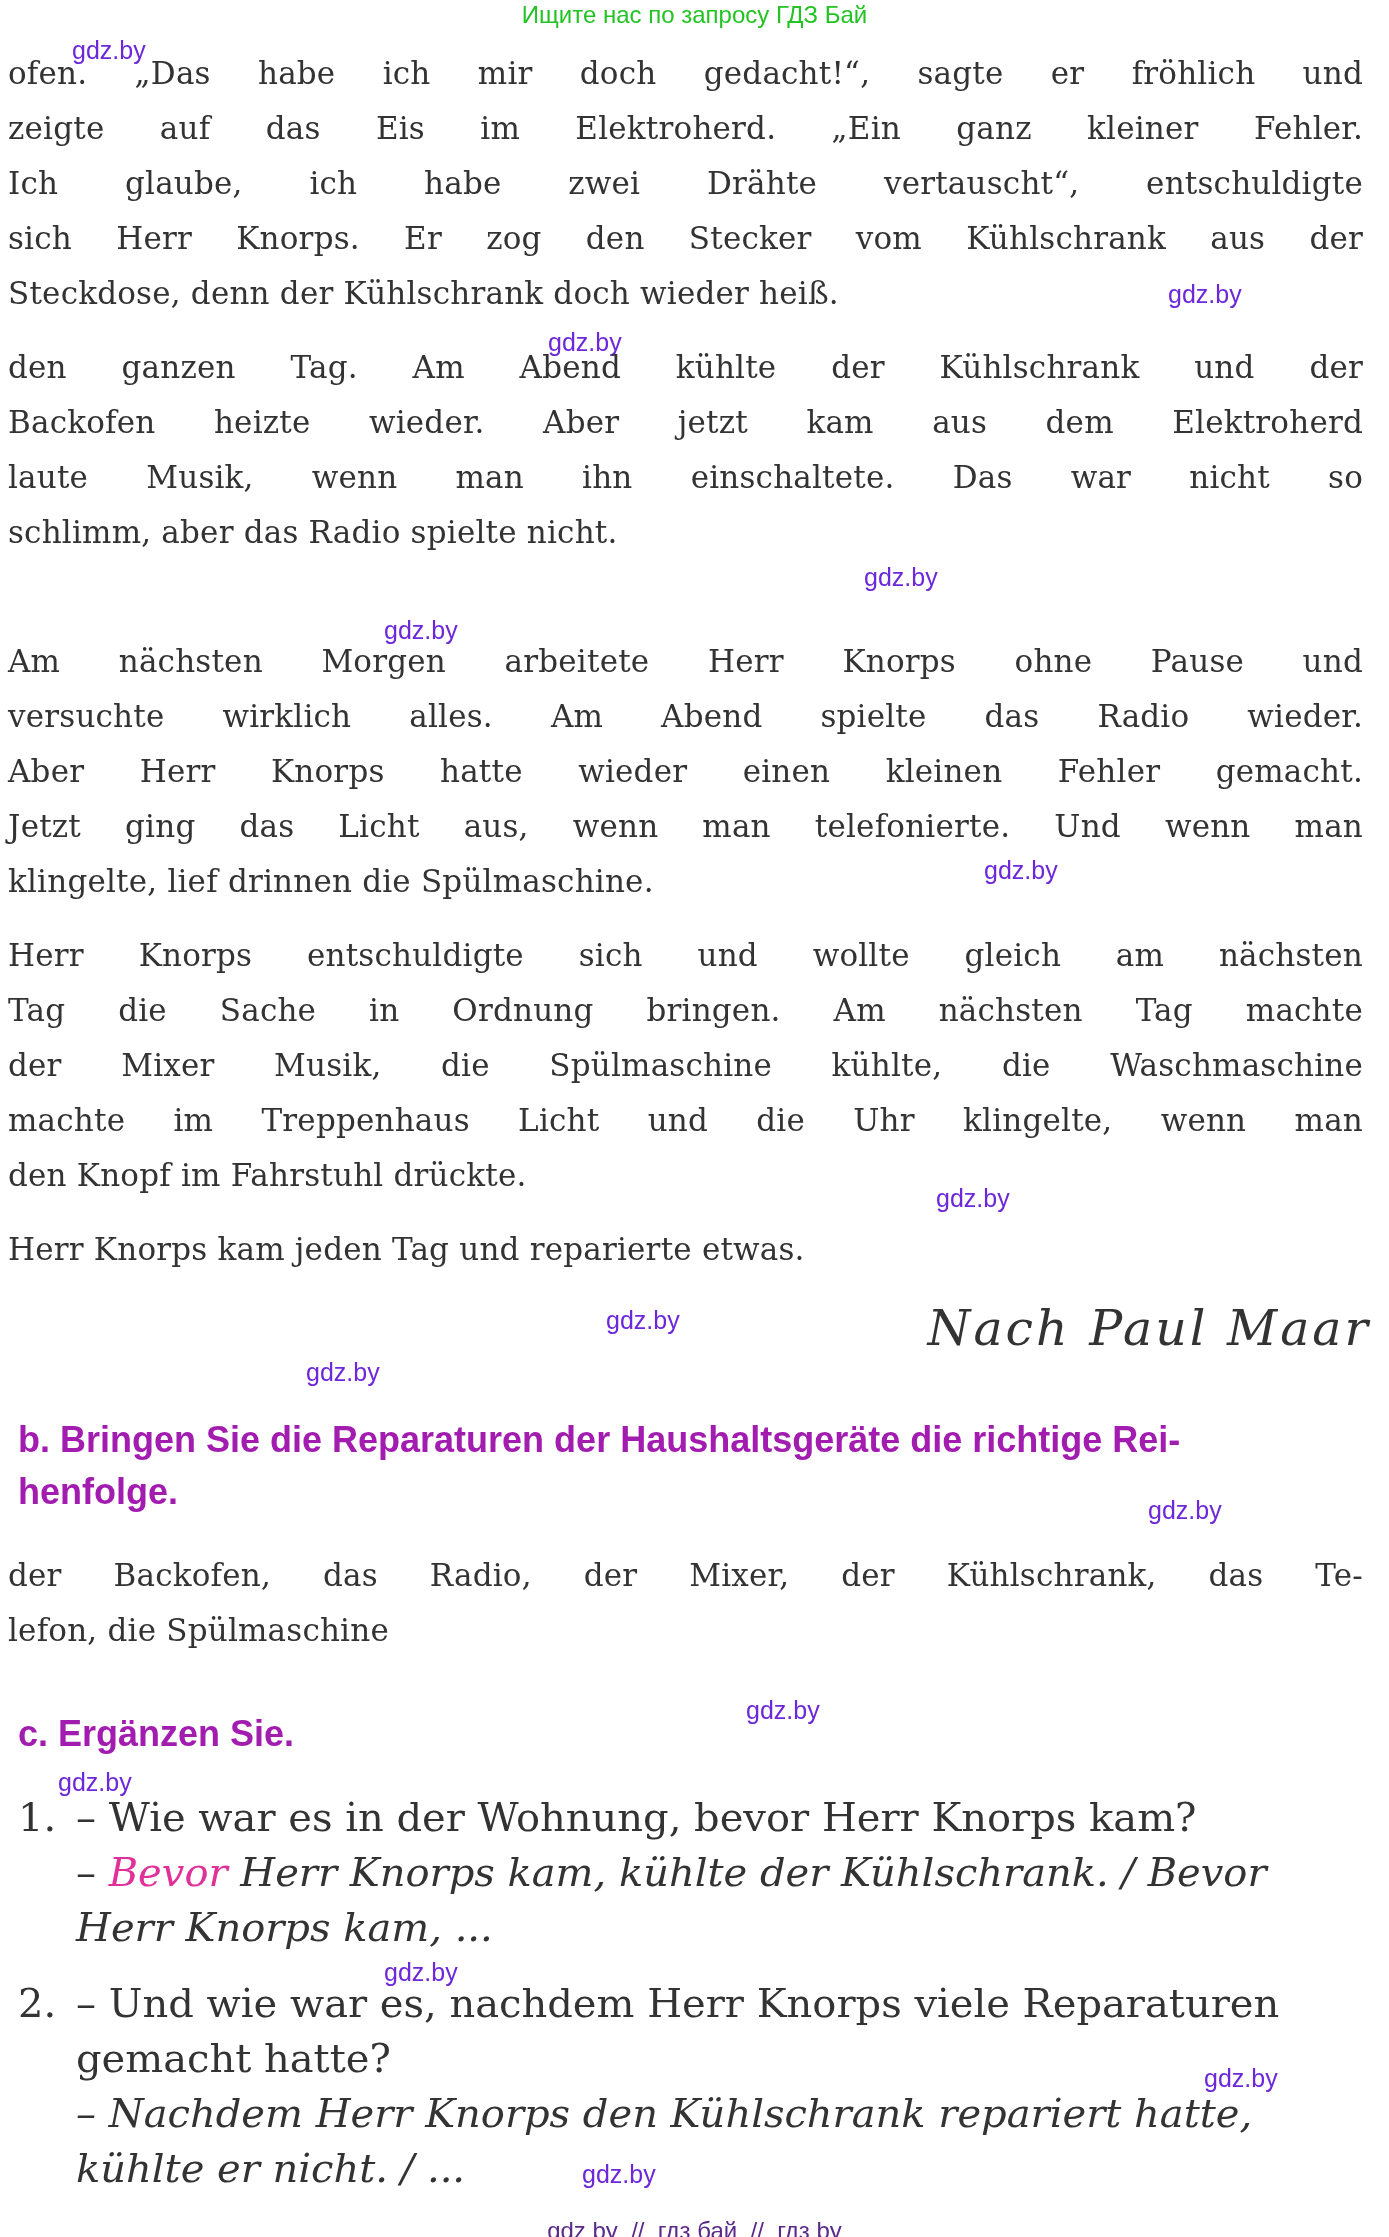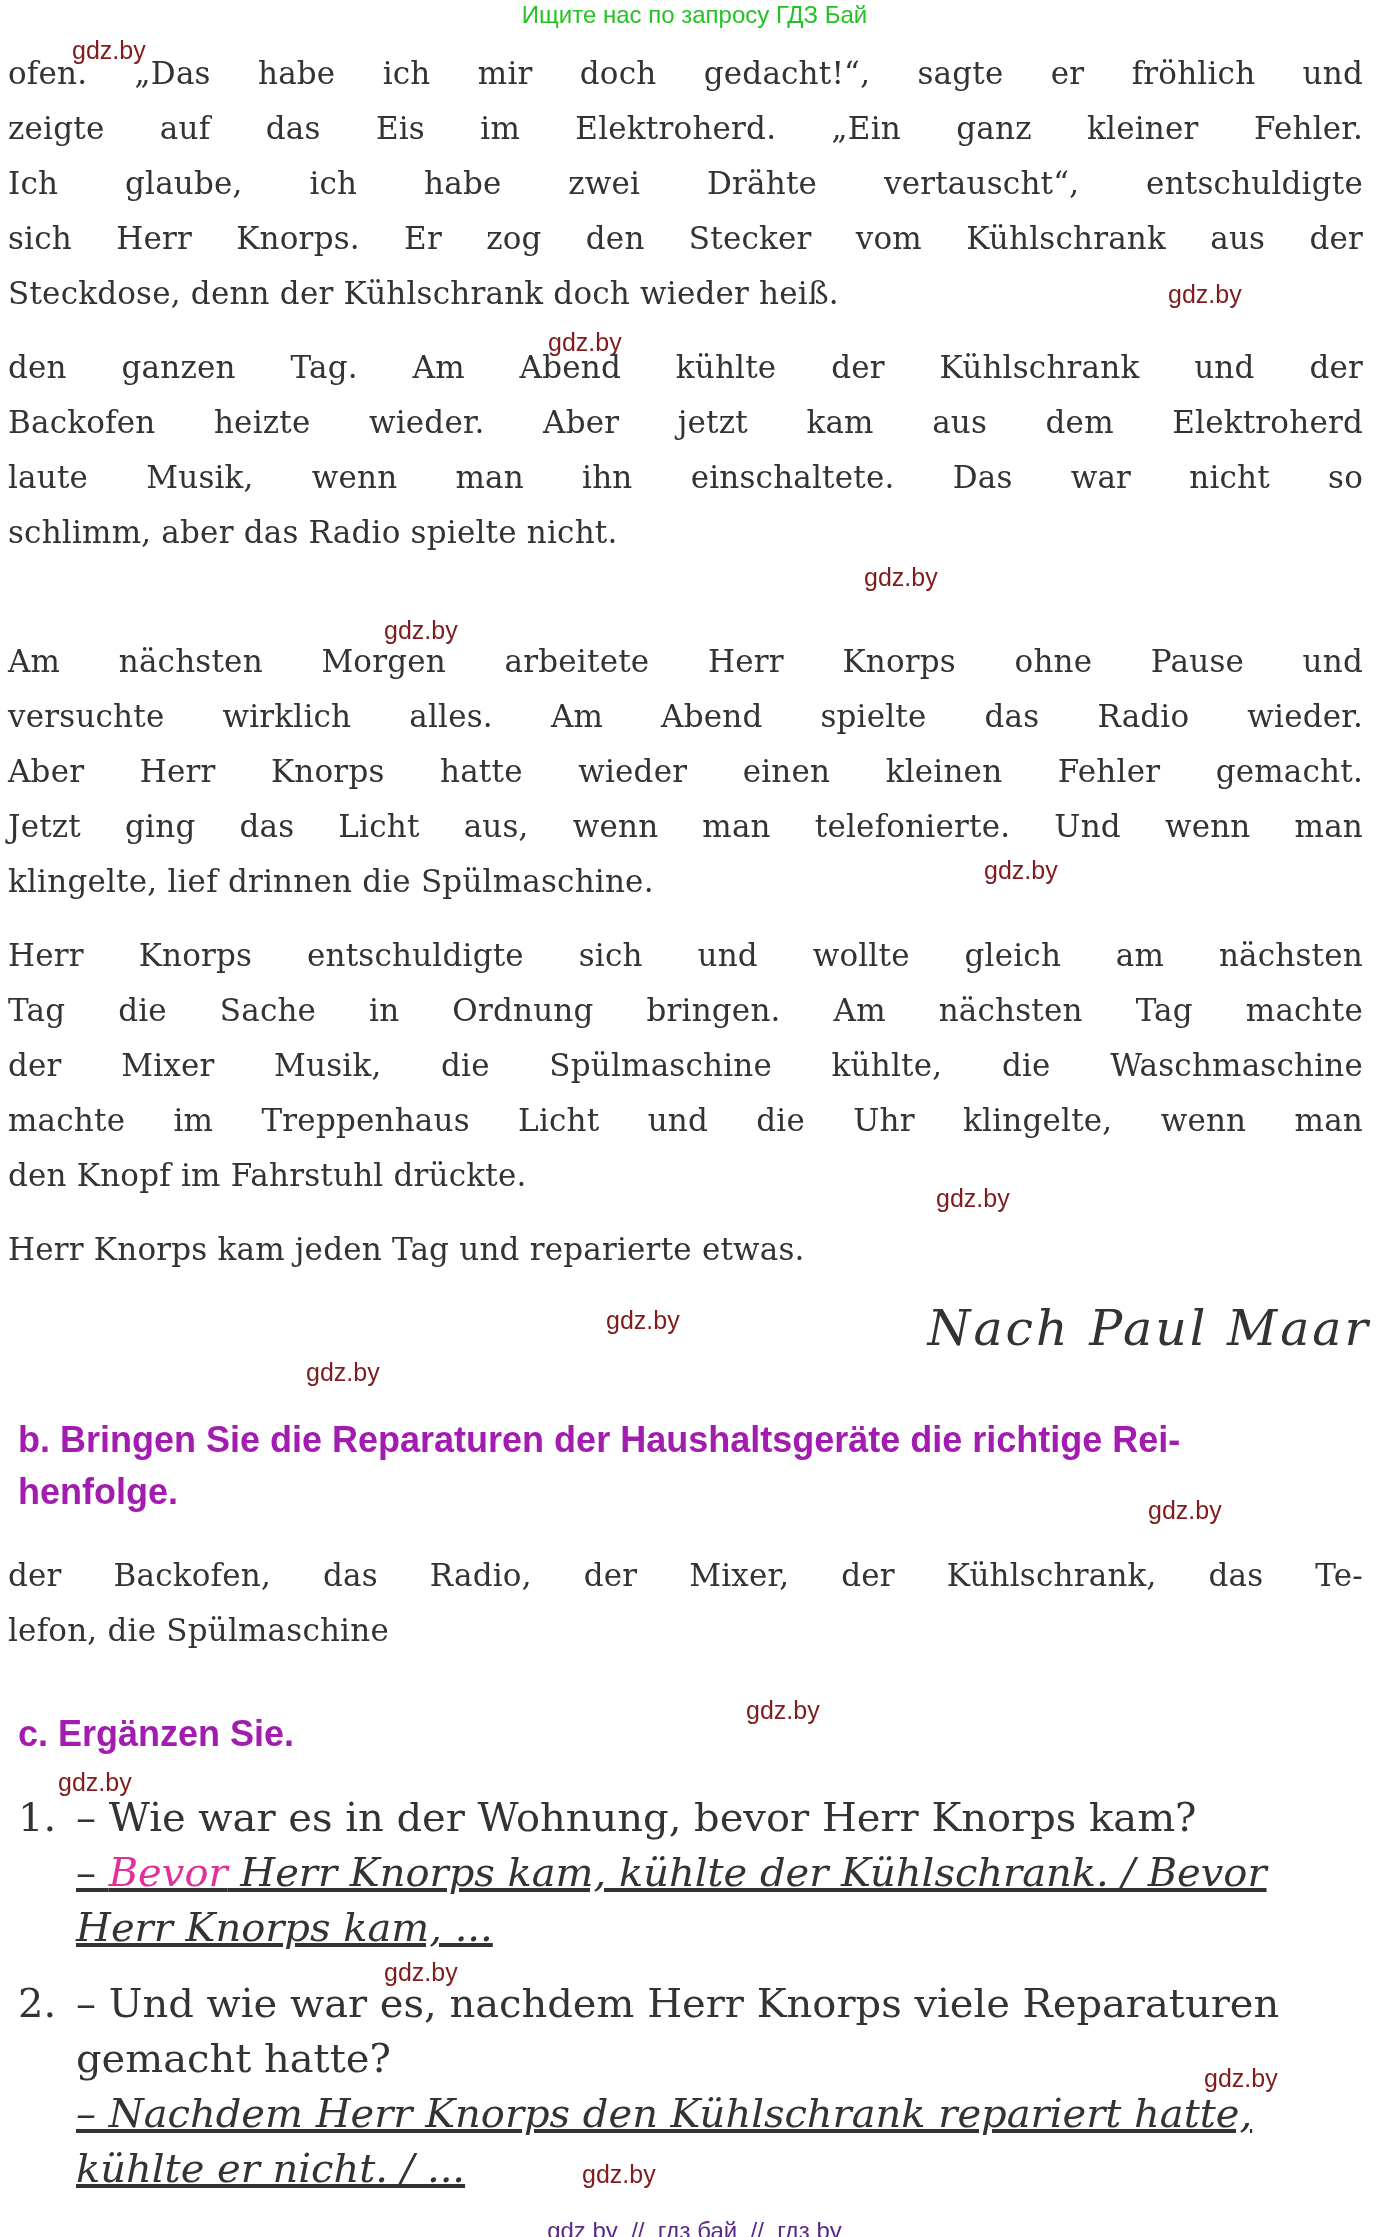--- a/index.html
+++ b/index.html
@@ -3,24 +3,24 @@
   <meta charset="utf-8">
   <style>
     html, body { margin:0; padding:0; background:#ffffff; }
     body { width:1389px; height:2237px; position:relative; overflow:hidden; color:#333333; }
     .serif { font-family: "DejaVu Serif", "Liberation Serif", serif; }
     .sans { font-family: "Liberation Sans", "DejaVu Sans", sans-serif; }
     .top-banner { position:absolute; top:0; left:0; width:1389px; text-align:center; font-size:24px; color:#22c322; line-height:30px; }
     .para { position:absolute; left:8px; width:1355px; font-size:31px; line-height:55px; text-align:justify; letter-spacing:0.2px; }
     .para span.line { display:block; text-align:justify; text-align-last:justify; white-space:nowrap; }
     .para span.last { text-align-last:left; }
-    .wm { position:absolute; font-size:25px; color:#7f1d1d; line-height:28px; }
+    .wm { position:absolute; font-size:25px; color:#6d28d9; line-height:28px; }
     .author { position:absolute; right:18px; top:1300px; font-size:49px; font-style:italic; letter-spacing:3px; }
     .task { position:absolute; left:18px; font-size:36px; font-weight:bold; line-height:52px; color:#a21caf; }
-    .ans { font-style:italic;text-decoration:underline; }
+    .ans { font-style:italic; }
     .accent { color:#e0319a; }
     .footer { position:absolute; top:2218px; left:0; width:1389px; text-align:center; font-size:24px; color:#5a2a8a; line-height:26px; }
   </style>
 </head>
 <body>
 
 <div class="top-banner sans">Ищите нас по запросу ГДЗ Бай</div>
 
 <div class="wm sans" style="left:72px;top:36px;">gdz.by</div>
 <div class="wm sans" style="left:1168px;top:280px;">gdz.by</div>

